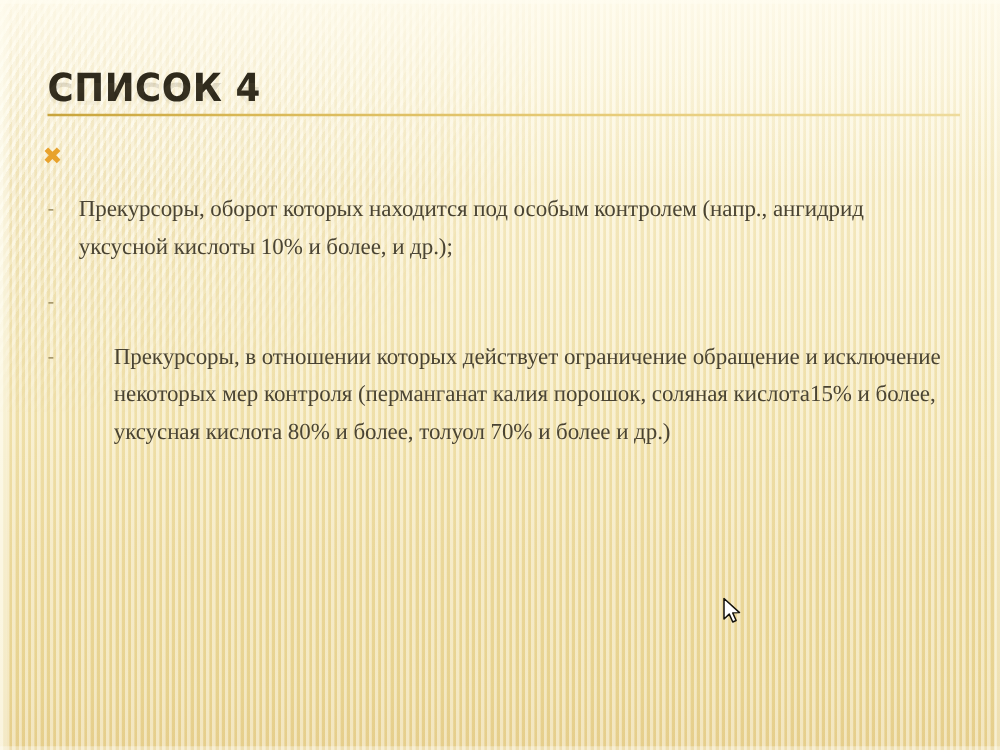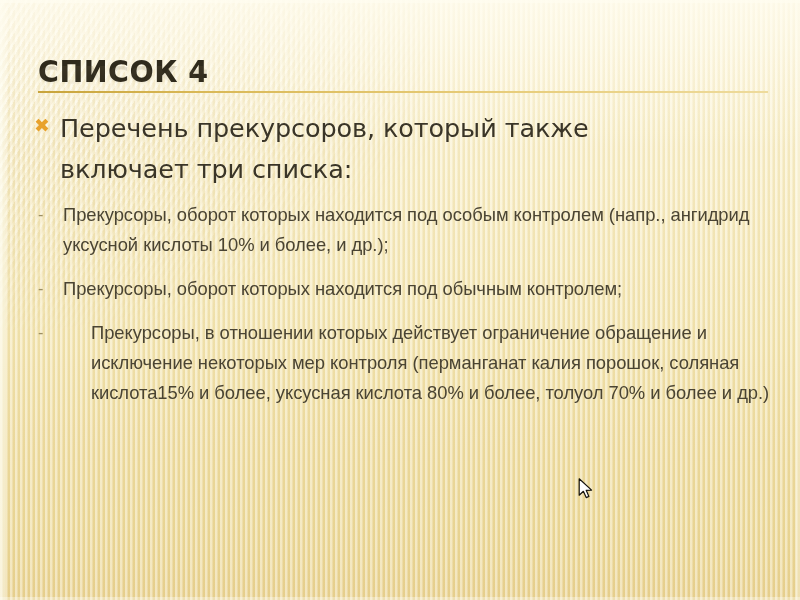--- a/index.html
+++ b/index.html
@@ -175,21 +175,21 @@
   .lvl2-marker {
     font-family: "DejaVu Sans", sans-serif;
     font-size: 15px;
     line-height: 30px;
     color: #9d8f63;
     flex: 0 0 auto;
     width: 18px;
     text-align: left;
   }
   .lvl2-text {
-    font-family: Liberation Sans, sans-serif;
+    font-family: Liberation Serif, serif;
     font-size: 18.4px;
     line-height: 30px;
     color: #4a4433;
     letter-spacing: -0.05px;
     max-width: 690px;
   }
   .lvl2.wide .lvl2-text { max-width: 700px; margin-left: 28px; }
 
   
   #mouse-cursor {
@@ -215,31 +215,29 @@
   <div id="title-block">
     <div id="page-title">Список 4</div>
     <div id="page-title-reflection">Список 4</div>
   </div>
   <div id="title-rule"></div>
 
   <div id="body-block">
 
     <div class="lvl1">
       <span class="lvl1-marker">✖</span>
-      <span class="lvl1-text">Перечень прекурсоров, который также включает три списка:</span>
     </div>
 
     <div class="lvl2">
       <span class="lvl2-marker">-</span>
       <span class="lvl2-text">Прекурсоры, оборот которых находится под особым контролем (напр., ангидрид уксусной кислоты 10% и более, и др.);</span>
     </div>
 
     <div class="lvl2">
       <span class="lvl2-marker">-</span>
-      <span class="lvl2-text">Прекурсоры, оборот которых находится под обычным контролем;</span>
     </div>
 
     <div class="lvl2 wide">
       <span class="lvl2-marker">-</span>
       <span class="lvl2-text">Прекурсоры, в отношении которых действует ограничение обращение и исключение некоторых мер контроля (перманганат калия порошок, соляная кислота15% и более, уксусная кислота 80% и более, толуол 70% и более и др.)</span>
     </div>
 
   </div>
 
   <svg id="mouse-cursor" viewBox="0 0 16 22">

